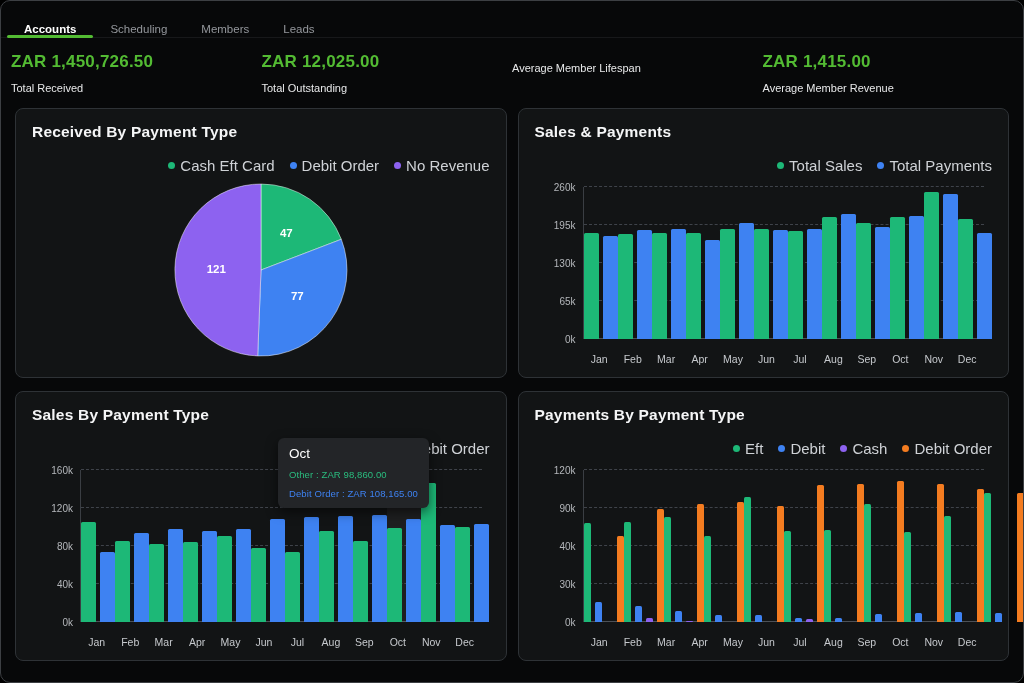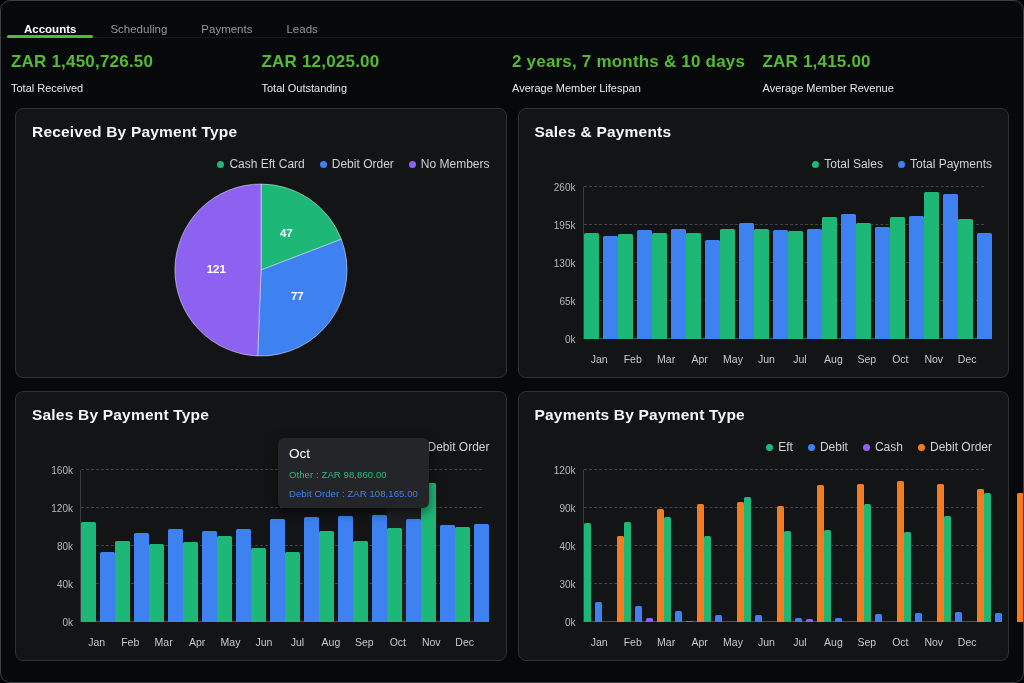--- a/index.html
+++ b/index.html
@@ -16,21 +16,21 @@
   .tab.active::after{content:"";position:absolute;left:-8px;right:-8px;bottom:-1px;height:3px;border-radius:2px;background:var(--accent);}
   
   .stats{display:flex;padding:14px 10px 10px;}
   .stat{flex:1;text-align:left;}
   .stat .v{font-size:17px;font-weight:bold;color:var(--accent);letter-spacing:.2px;}
   .stat .l{font-size:11px;color:#e8e9ea;margin-top:10px;}
   
   .grid-panels{display:grid;grid-template-columns:1fr 1fr;gap:13px 11px;padding:4px 14px 18px;}
   .panel{position:relative;height:270px;background:#121415;border:1px solid #2e3236;border-radius:8px;padding:14px 16px;}
   .panel h2{margin:0;font-size:15.5px;font-weight:bold;color:#f5f6f7;letter-spacing:.2px;}
-  .legend{position:absolute;top:48px;right:16px;display:flex;gap:15px;align-items:center;font-size:12px;color:#cfd2d6;z-index:2;}
+  .legend{position:absolute;top:48px;right:16px;display:flex;gap:15px;align-items:center;font-size:15px;color:#cfd2d6;z-index:2;}
   .legend .li{display:flex;align-items:center;gap:5px;cursor:pointer;}
   .legend .dot{width:7px;height:7px;border-radius:50%;display:inline-block;}
   .chart-body{position:absolute;left:16px;right:16px;top:78px;bottom:12px;}
   .chart-body.pie{display:flex;align-items:center;justify-content:center;top:66px;}
   
   .plot{position:absolute;left:48px;right:8px;top:0;bottom:26px;border-left:1px solid #3a3e43;}
   .grid{position:absolute;left:0;right:0;height:0;border-top:1px dashed #3f434a;}
   .grid.base{border-top:1px solid #4c5157;}
   .ytick{position:absolute;left:-54px;width:46px;text-align:right;font-size:10px;color:#b4b7bb;transform:translateY(50%);}
   .groups{position:absolute;left:0;right:0;top:0;bottom:0;display:flex;}
@@ -46,35 +46,34 @@
   .tooltip .tr{font-size:9.5px;margin-top:8px;letter-spacing:.1px;}
 </style>
 </head>
 <body>
 
 <div class="window">
 
   <nav class="tabbar">
     <div class="tab active">Accounts</div>
     <div class="tab">Scheduling</div>
-    <div class="tab">Payments</div>
+    <div class="tab">Members</div>
     <div class="tab">Leads</div>
   </nav>
 
   <div class="stats">
     <div class="stat">
       <div class="v">ZAR 1,450,726.50</div>
       <div class="l">Total Received</div>
     </div>
     <div class="stat">
       <div class="v">ZAR 12,025.00</div>
       <div class="l">Total Outstanding</div>
     </div>
     <div class="stat">
-      <div class="v">2 years, 7 months &amp; 10 days</div>
       <div class="l">Average Member Lifespan</div>
     </div>
     <div class="stat">
       <div class="v">ZAR 1,415.00</div>
       <div class="l">Average Member Revenue</div>
     </div>
   </div>
 
   <div class="grid-panels">
 
@@ -84,21 +83,21 @@
           <div class="li">
             <div class="dot" style="background: rgb(29, 184, 119);"></div>
             <span>Cash Eft Card</span>
           </div>
           <div class="li">
             <div class="dot" style="background: rgb(62, 130, 242);"></div>
             <span>Debit Order</span>
           </div>
           <div class="li">
             <div class="dot" style="background: rgb(141, 98, 240);"></div>
-            <span>No Members</span>
+            <span>No Revenue</span>
           </div>
         </div>
       <div class="chart-body pie">
           <svg width="190" height="190" viewBox="0 0 190 190">
             <path d="M 95 95 L 95.00 9.00 A 86 86 0 0 1 175.32 64.27 Z" fill="#1db877" stroke="rgba(255,255,255,0.6)" stroke-width="0.8" stroke-linejoin="round"></path>
             <text x="120.3" y="62.2" text-anchor="middle" fill="#ffffff" font-size="11.5" font-weight="bold">47</text>
             <path d="M 95 95 L 175.32 64.27 A 86 86 0 0 1 91.69 180.94 Z" fill="#3e82f2" stroke="rgba(255,255,255,0.6)" stroke-width="0.8" stroke-linejoin="round"></path>
             <text x="131.3" y="125.1" text-anchor="middle" fill="#ffffff" font-size="11.5" font-weight="bold">77</text>
             <path d="M 95 95 L 91.69 180.94 A 86 86 0 0 1 95.00 9.00 Z" fill="#8d62f0" stroke="rgba(255,255,255,0.6)" stroke-width="0.8" stroke-linejoin="round"></path>
             <text x="50.3" y="98.1" text-anchor="middle" fill="#ffffff" font-size="11.5" font-weight="bold">121</text>

